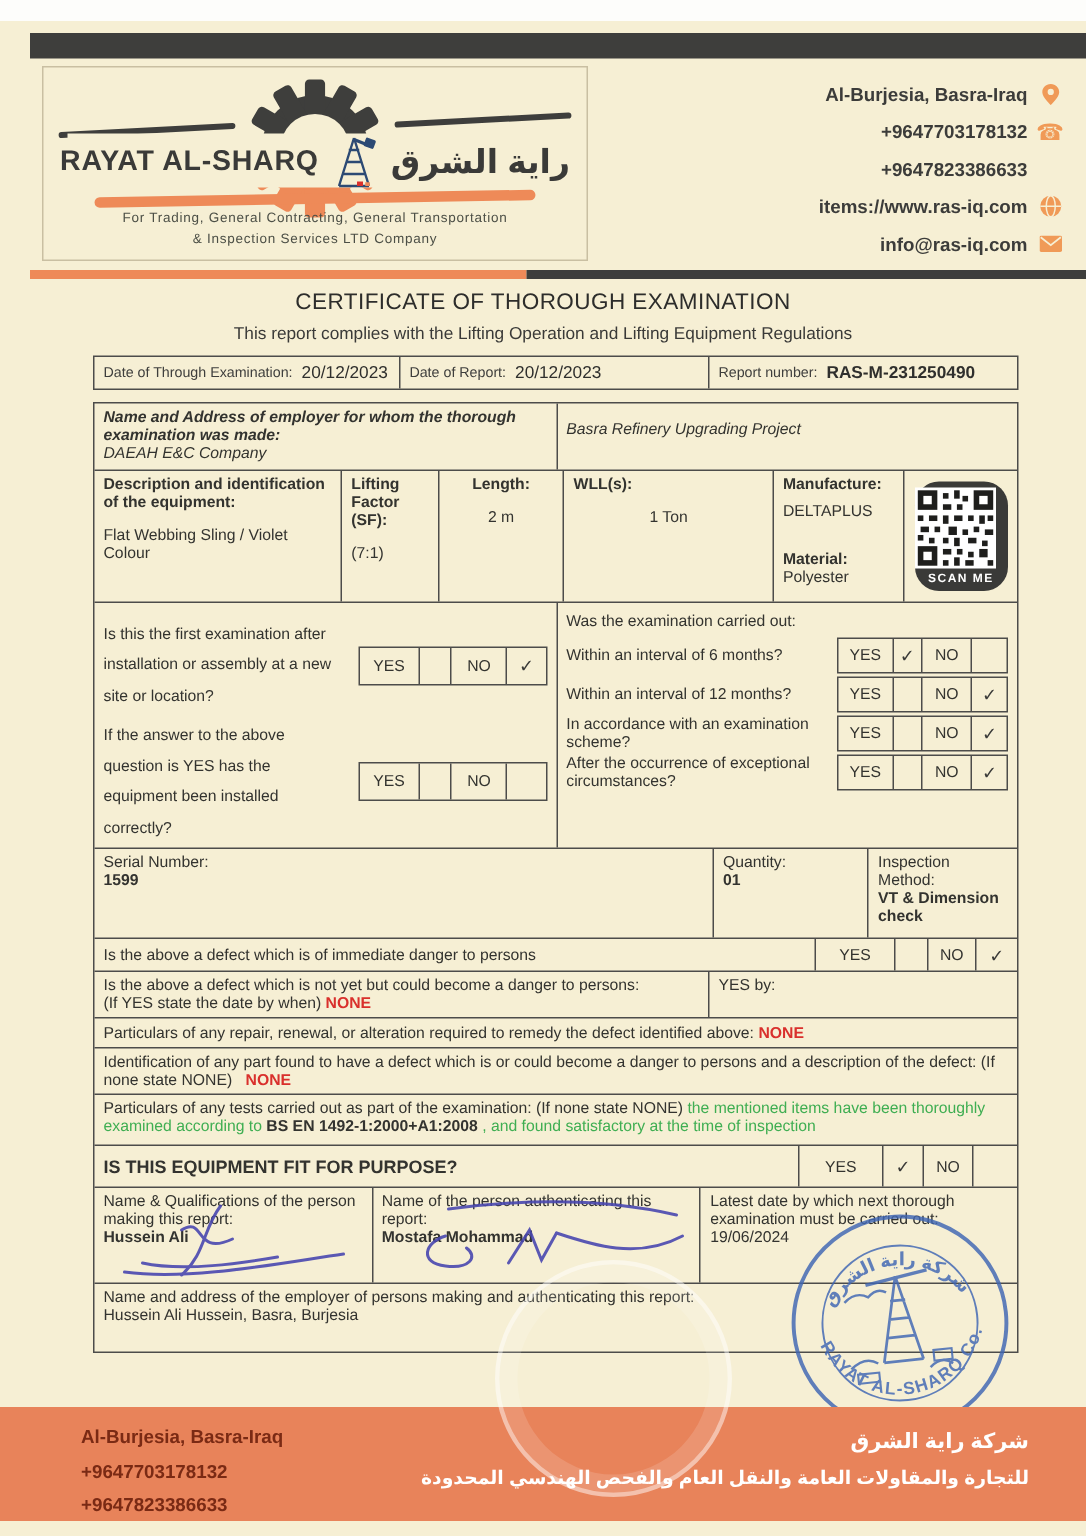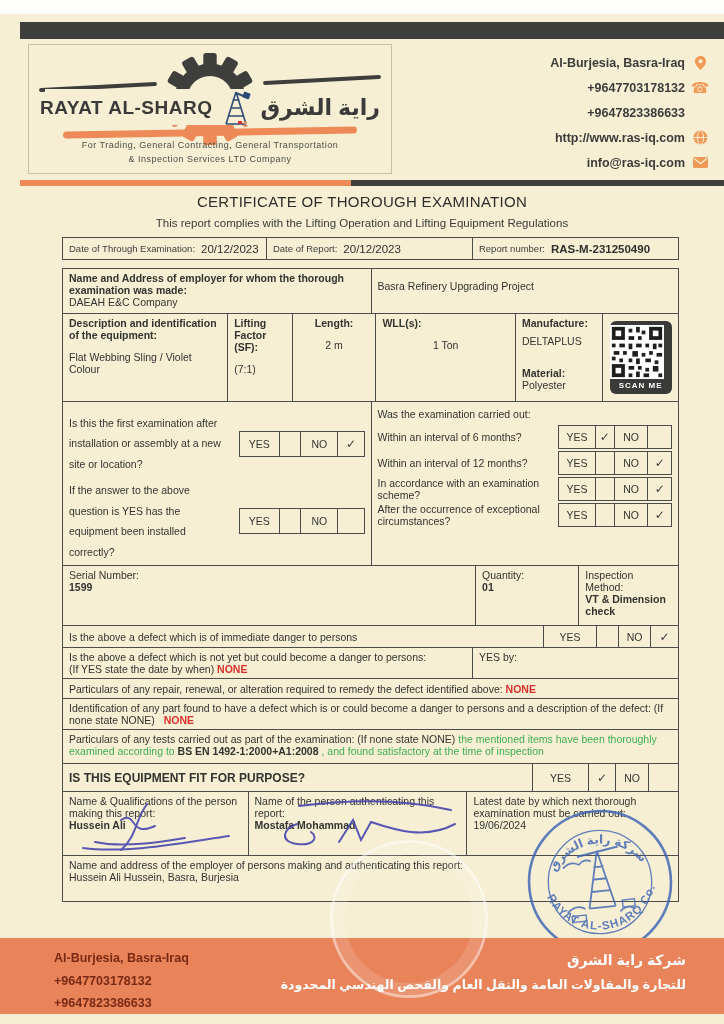--- a/index.html
+++ b/index.html
@@ -34,21 +34,21 @@
   .daterow{position:absolute;top:237px;left:62px;width:617px;height:23px;display:grid;grid-template-columns:33% 33.5% 33.5%;border:1px solid #4c4c4a;box-sizing:border-box;}
   .dcell{display:flex;align-items:center;gap:6px;padding:0 6px;overflow:hidden;}
   .dcell+.dcell{border-left:1px solid #4c4c4a;}
   .dlab{font-size:9.5px;color:#3e3e3c;white-space:nowrap;}
   .dval{font-size:11.5px;color:#2f2f2d;white-space:nowrap;}
   .bold{font-weight:bold;}
 
   
   .mtable{position:absolute;top:268px;left:62px;width:617px;border:1px solid #4c4c4a;box-sizing:border-box;font-size:10.5px;}
   .row{border-top:1px solid #4c4c4a;box-sizing:border-box;}
-  .row:first-child{border-top:none;}
+  .row:first-child{border-top:none;font-style:italic;}
   .cell{padding:3px 6px;box-sizing:border-box;}
   .bl{border-left:1px solid #4c4c4a;}
   .lab{font-weight:bold;}
   .red{color:#d9302c;font-weight:bold;}
   .green{color:#3fae52;}
   .r1{display:grid;grid-template-columns:50% 50%;min-height:44px;}
   .r2{display:grid;grid-template-columns:26.7% 10.5% 13.6% 22.7% 14.2% 12.3%;min-height:88px;}
   .ctr{text-align:center;}
   .vgap{margin-top:10px;}
   .r3{display:grid;grid-template-columns:50% 50%;min-height:130px;}
@@ -151,21 +151,21 @@
     </div>
     <div class="crow">
       <span>+9647703178132</span>
       <span class="cicon">☎</span>
     </div>
     <div class="crow">
       <span>+9647823386633</span>
       <span class="cicon"></span>
     </div>
     <div class="crow">
-      <span>http://www.ras-iq.com</span>
+      <span>items://www.ras-iq.com</span>
       <span class="cicon">
         <svg width="15" height="15" viewBox="0 0 15 15">
             <circle cx="7.5" cy="7.5" r="7" fill="#f09a57"></circle>
             <ellipse cx="7.5" cy="7.5" rx="3" ry="7" fill="none" stroke="#f6efd4" stroke-width="1"></ellipse>
             <path d="M.5,7.5 H14.5" stroke="#f6efd4" stroke-width="1"></path>
           </svg>
       </span>
     </div>
     <div class="crow">
       <span>info@ras-iq.com</span>
@@ -230,21 +230,21 @@
         <div class="lab" style="text-align:left">WLL(s):</div>
         <div class="vgap">1 Ton</div>
       </div>
       <div class="cell bl">
         <div class="lab">Manufacture:</div>
         <div style="margin-top:6px">DELTAPLUS</div>
         <div class="lab" style="margin-top:20px">Material:</div>
         <div>Polyester</div>
       </div>
       <div class="cell bl" style="display:flex;align-items:center;justify-content:center">
-        <div style="width:62px;background:#3a3a38;border-radius:6px;padding:4px 0 2px">
+        <div style="width:62px;background:#3a3a38;border-radius:16px;padding:4px 0 2px">
           <svg width="54" height="54" viewBox="0 0 29 29" style="display:block;background:#ffffff">
             <g fill="#1e1e1c">
               <rect x="1" y="1" width="7" height="7"></rect>
                 <rect x="21" y="1" width="7" height="7"></rect>
                 <rect x="1" y="21" width="7" height="7"></rect>
               <rect x="3" y="3" width="3" height="3" fill="#ffffff"></rect>
                 <rect x="23" y="3" width="3" height="3" fill="#ffffff"></rect>
                 <rect x="3" y="23" width="3" height="3" fill="#ffffff"></rect>
               <rect x="10" y="2" width="2" height="2"></rect>
                 <rect x="14" y="1" width="2" height="3"></rect>

